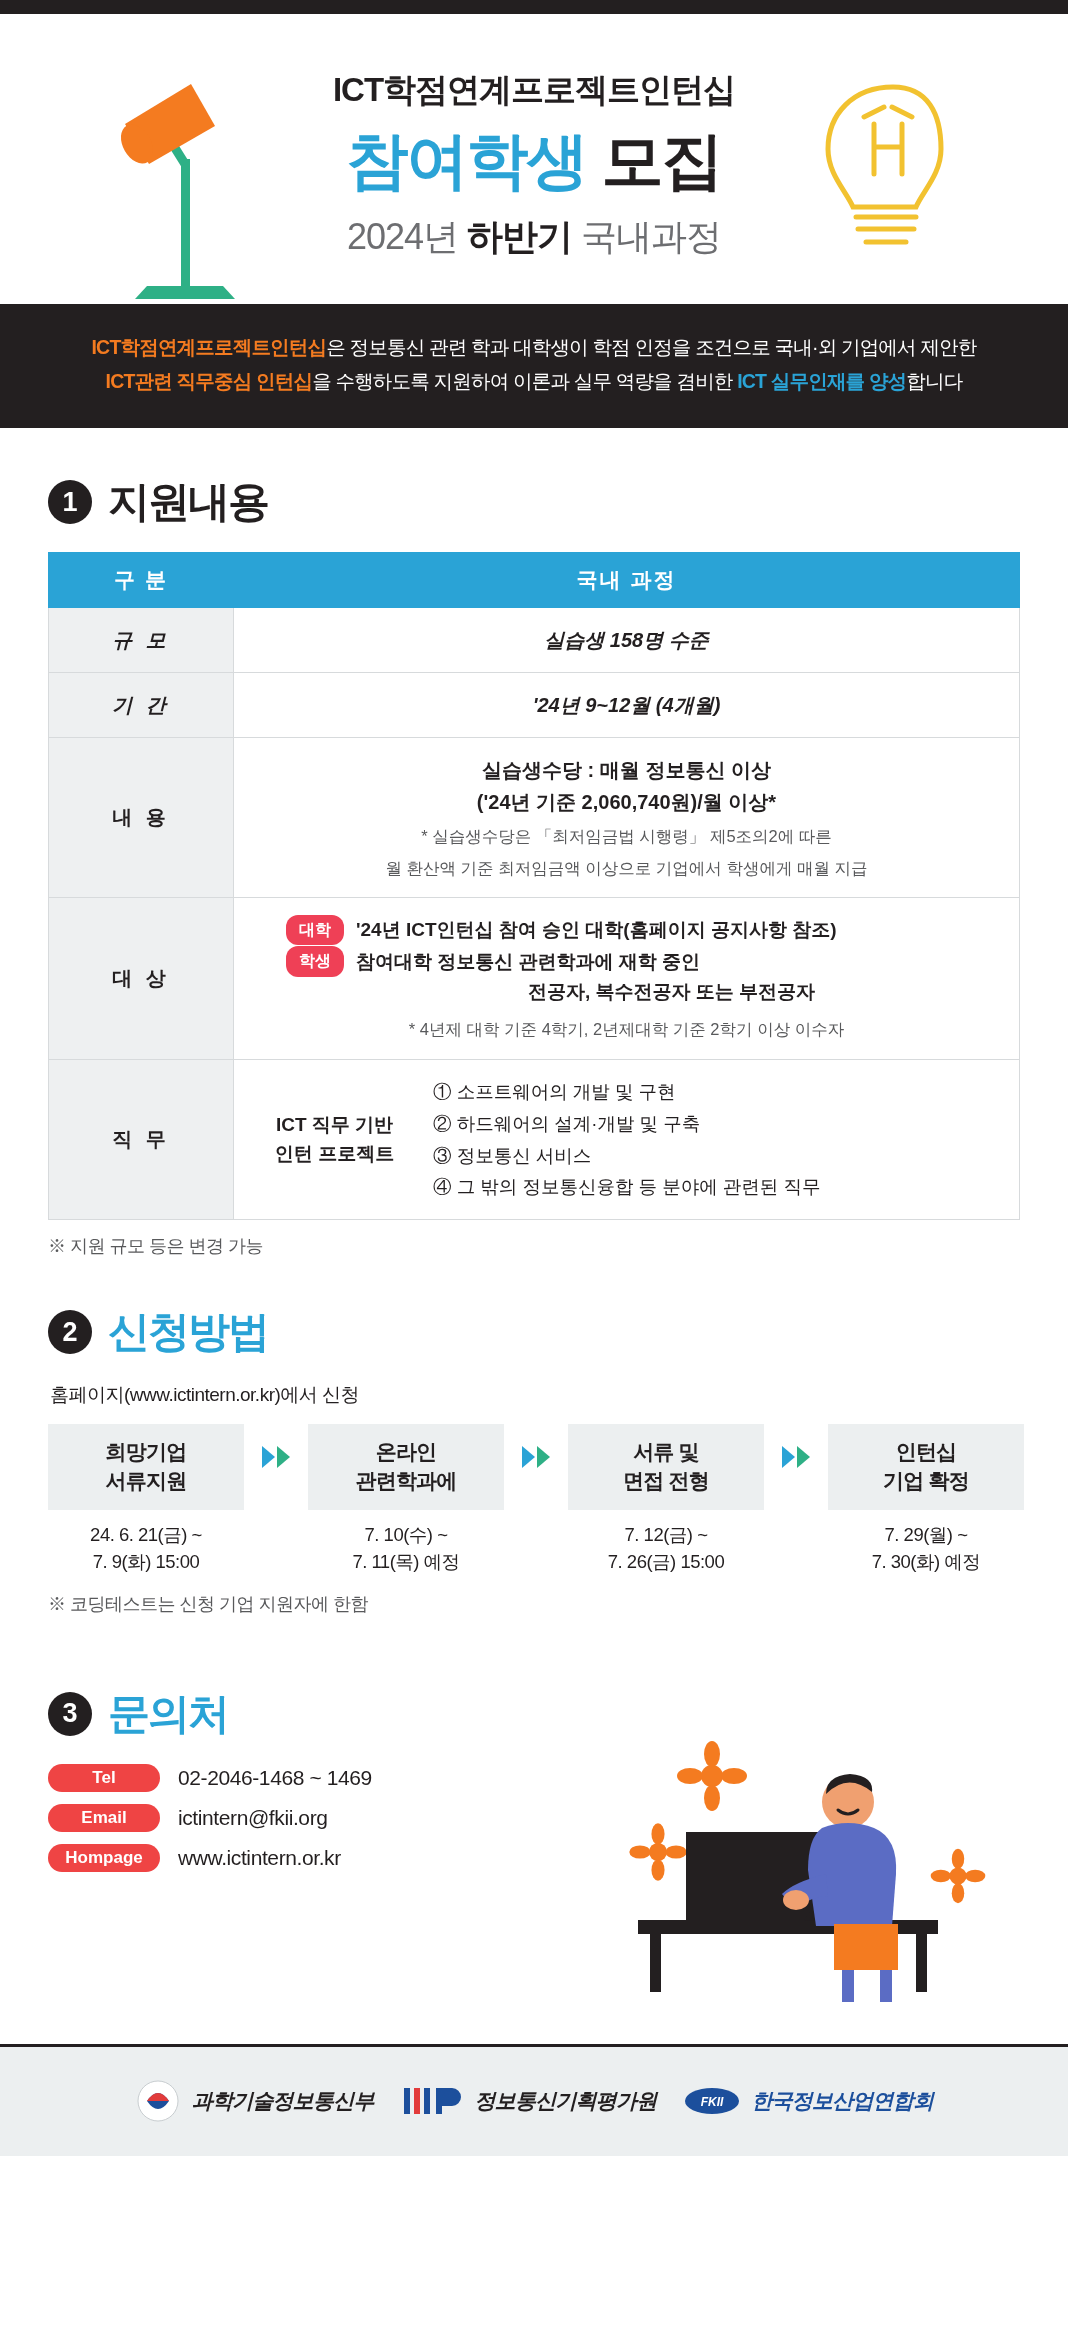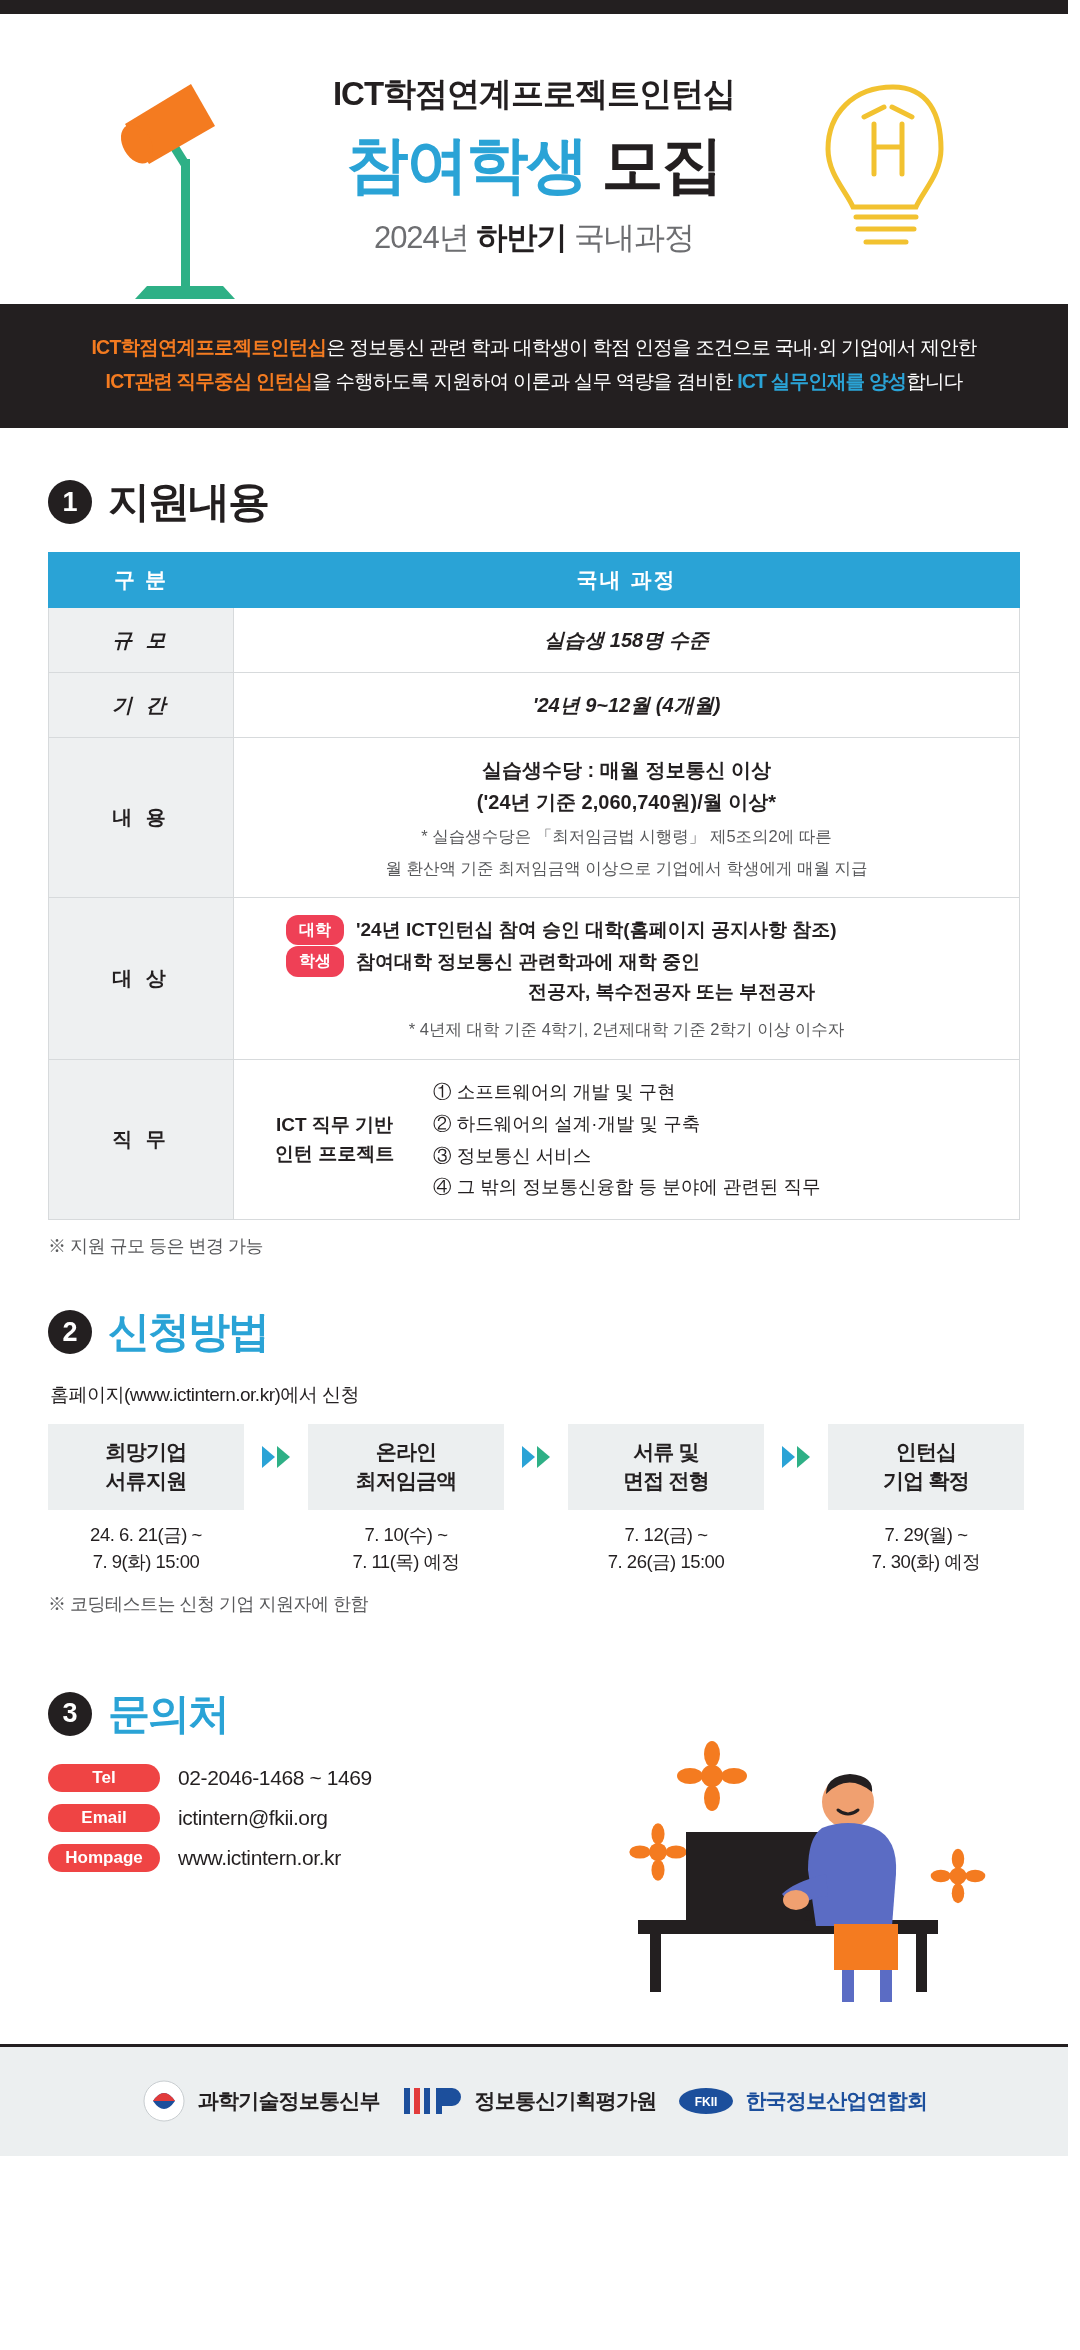--- a/index.html
+++ b/index.html
@@ -55,21 +55,21 @@
   }
   .hero-line2 {
     font-size: 62px;
     font-weight: bold;
     letter-spacing: -2px;
     margin-bottom: 10px;
   }
   .hero-line2 .blue { color: #2aa3d6; }
   .hero-line2 .dark { color: #231f20; }
   .hero-line3 {
-    font-size: 31px;
+    font-size: 36px;
     color: #6d6e71;
     letter-spacing: -1px;
   }
   .hero-line3 .strong { color: #231f20; font-weight: bold; }
 
   
   .band {
     background: #231f20;
     color: #ffffff;
     padding: 26px 40px 30px 40px;
@@ -266,21 +266,22 @@
 
   
   .footer {
     margin-top: 40px;
     border-top: 3px solid #231f20;
     background: #eceff0;
     height: 112px;
     display: flex;
     align-items: center;
     justify-content: center;
-    gap: 22px;
+    gap: 28px;
+    font-style: italic;
   }
   .logo-item { display: flex; align-items: center; gap: 11px; }
   .logo-text { font-size: 21px; font-weight: bold; color: #231f20; letter-spacing: -0.8px; }
   .logo-text.blue { color: #1c4f9c; }
 </style>
 </head>
 <body>
 
 <div class="page">
 
@@ -416,21 +417,21 @@
       </div>
 
       <div class="arrow">
         <span class="chev"></span>
         <span class="chev green"></span>
       </div>
 
       <div class="step">
         <div class="step-box">
           <div>온라인</div>
-          <div>최저임금액</div>
+          <div>관련학과에</div>
         </div>
         <div class="step-date">
           <div>7. 10(수) ~</div>
           <div>7. 11(목) 예정</div>
         </div>
       </div>
 
       <div class="arrow">
         <span class="chev"></span>
         <span class="chev green"></span>

